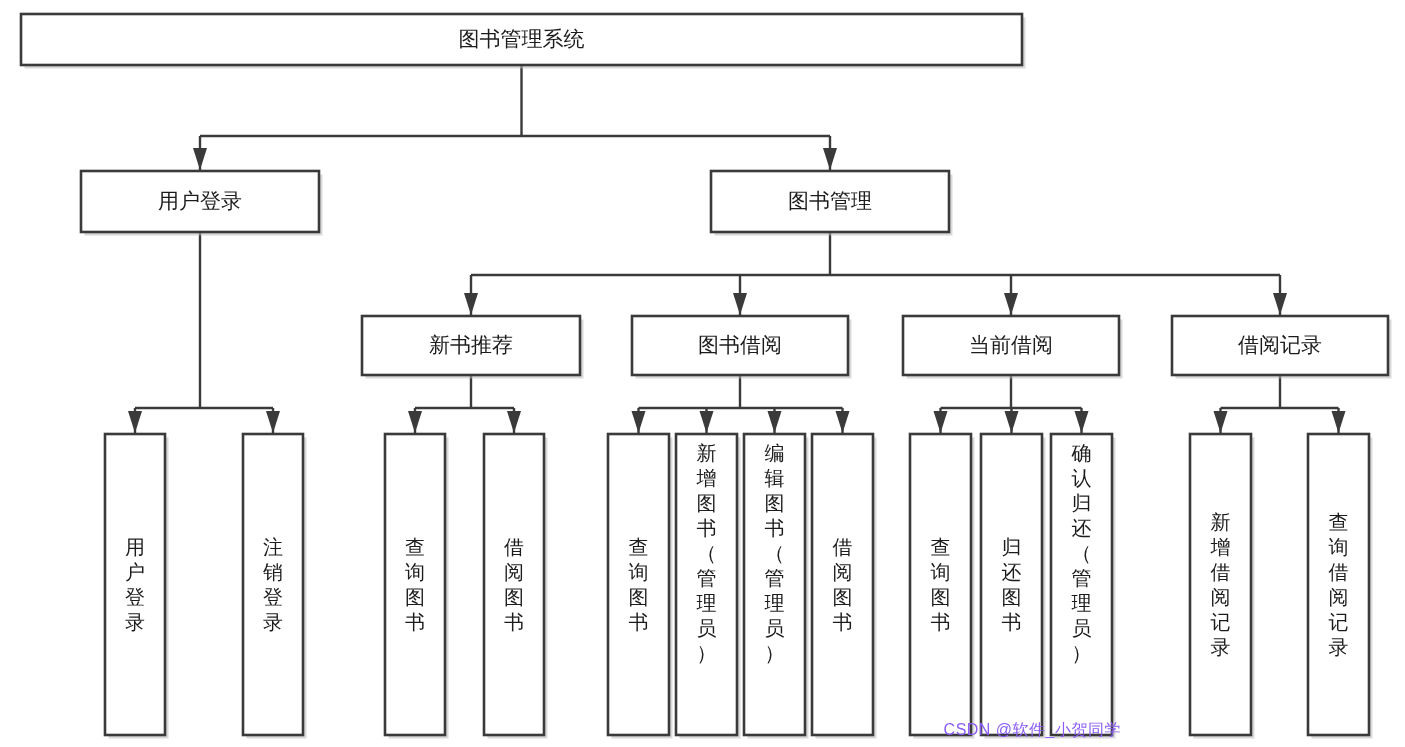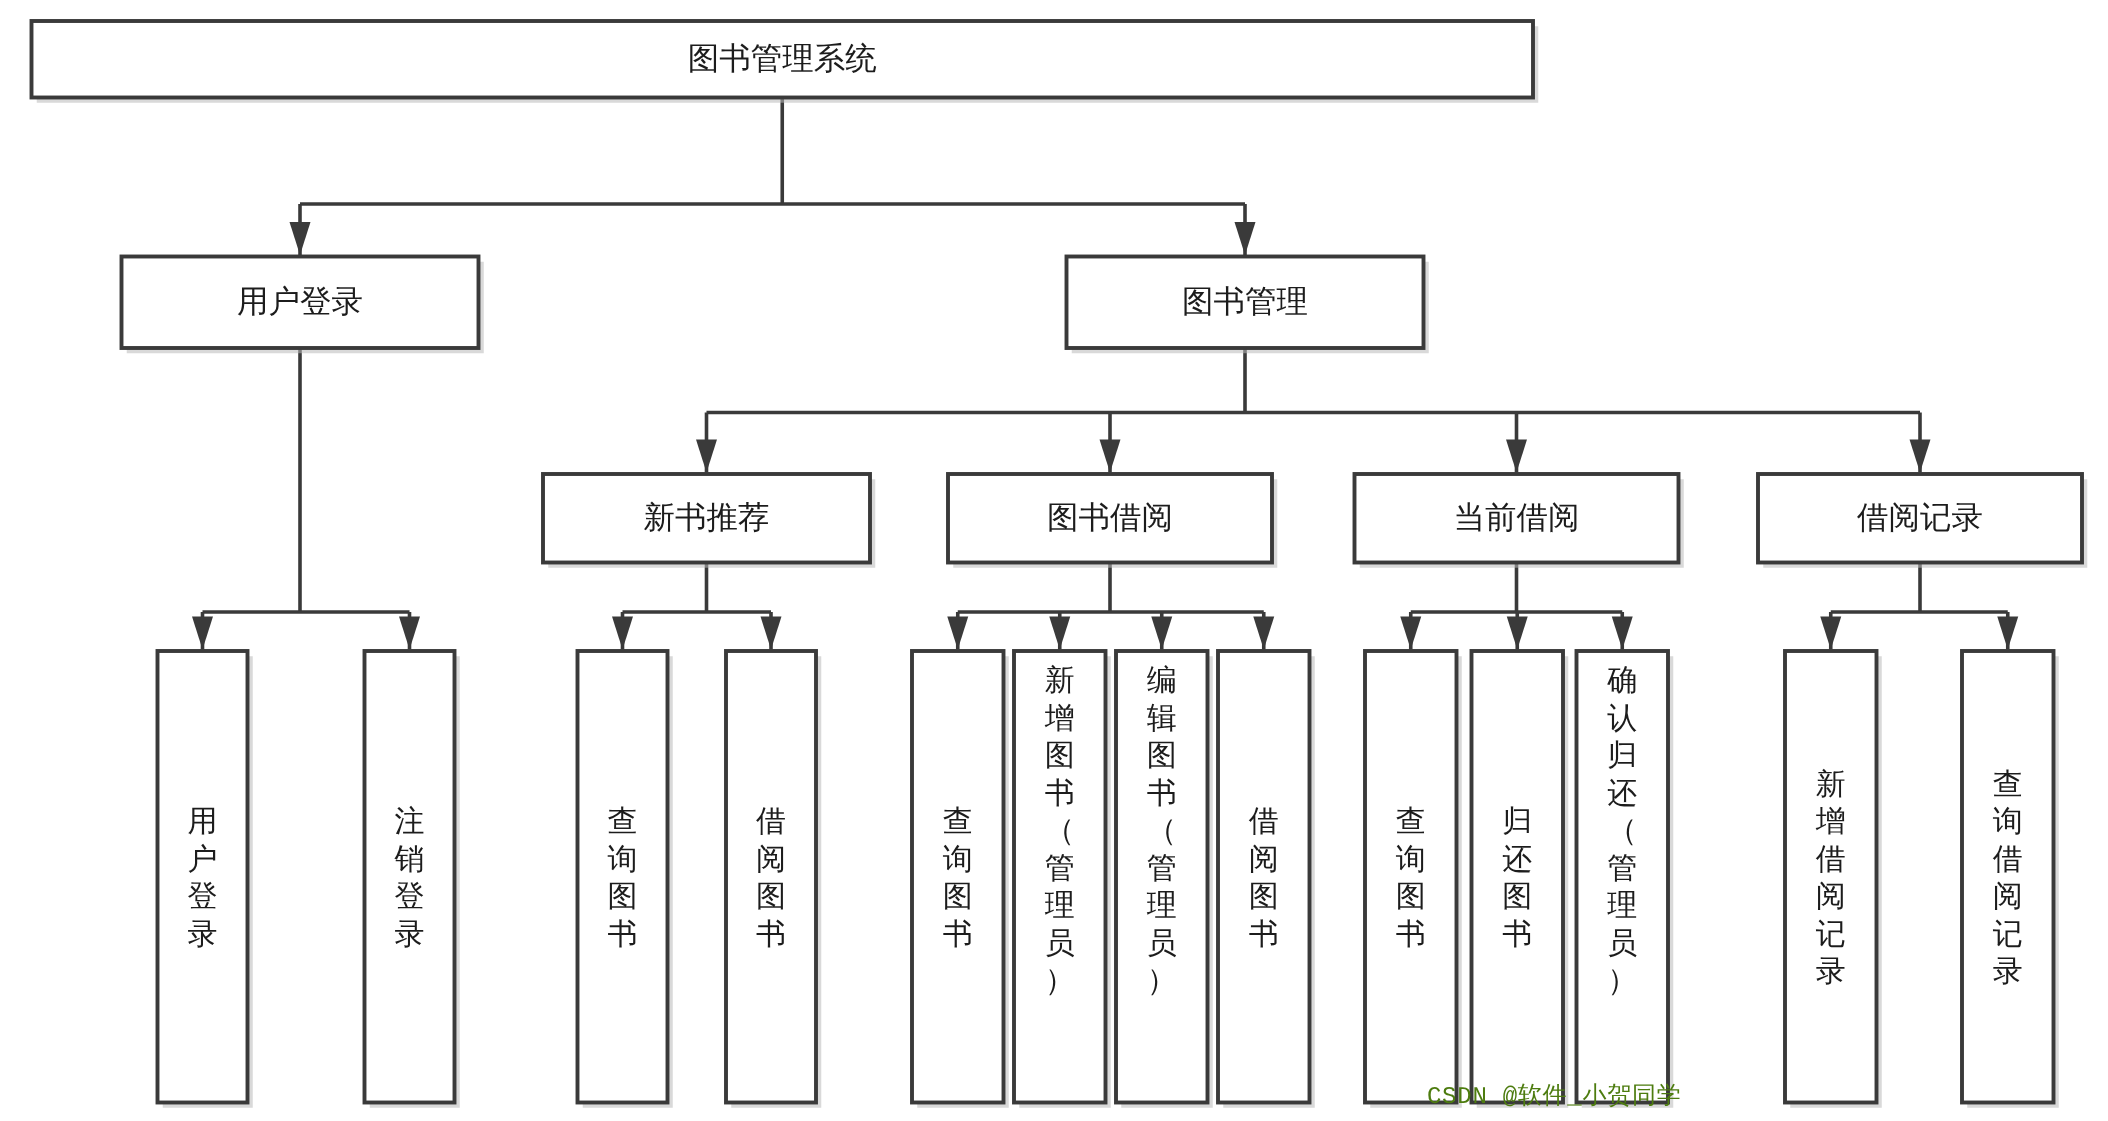--- a/index.html
+++ b/index.html
@@ -55,23 +55,23 @@
   .node-label-v {
     font-family: "Liberation Sans", "DejaVu Sans", sans-serif;
     font-size: 20px;
     fill: #1c1c1c;
     text-anchor: middle;
   }
   .watermark {
     position: absolute;
     right: 10px;
     bottom: 6px;
-    font-family: Liberation Mono, monospace;
+    font-family: Liberation Sans, sans-serif;
     font-size: 16px;
-    color: #4d7c0f;
+    color: #8b5cf6;
     white-space: nowrap;
     letter-spacing: 0.5px;
   }
 </style>
 </head>
 <body>
 
 <div id="diagram-root">
   <svg class="diagram-canvas" viewBox="0 0 1405 747" xmlns="http://www.w3.org/2000/svg">
     <g id="edge-layer">

